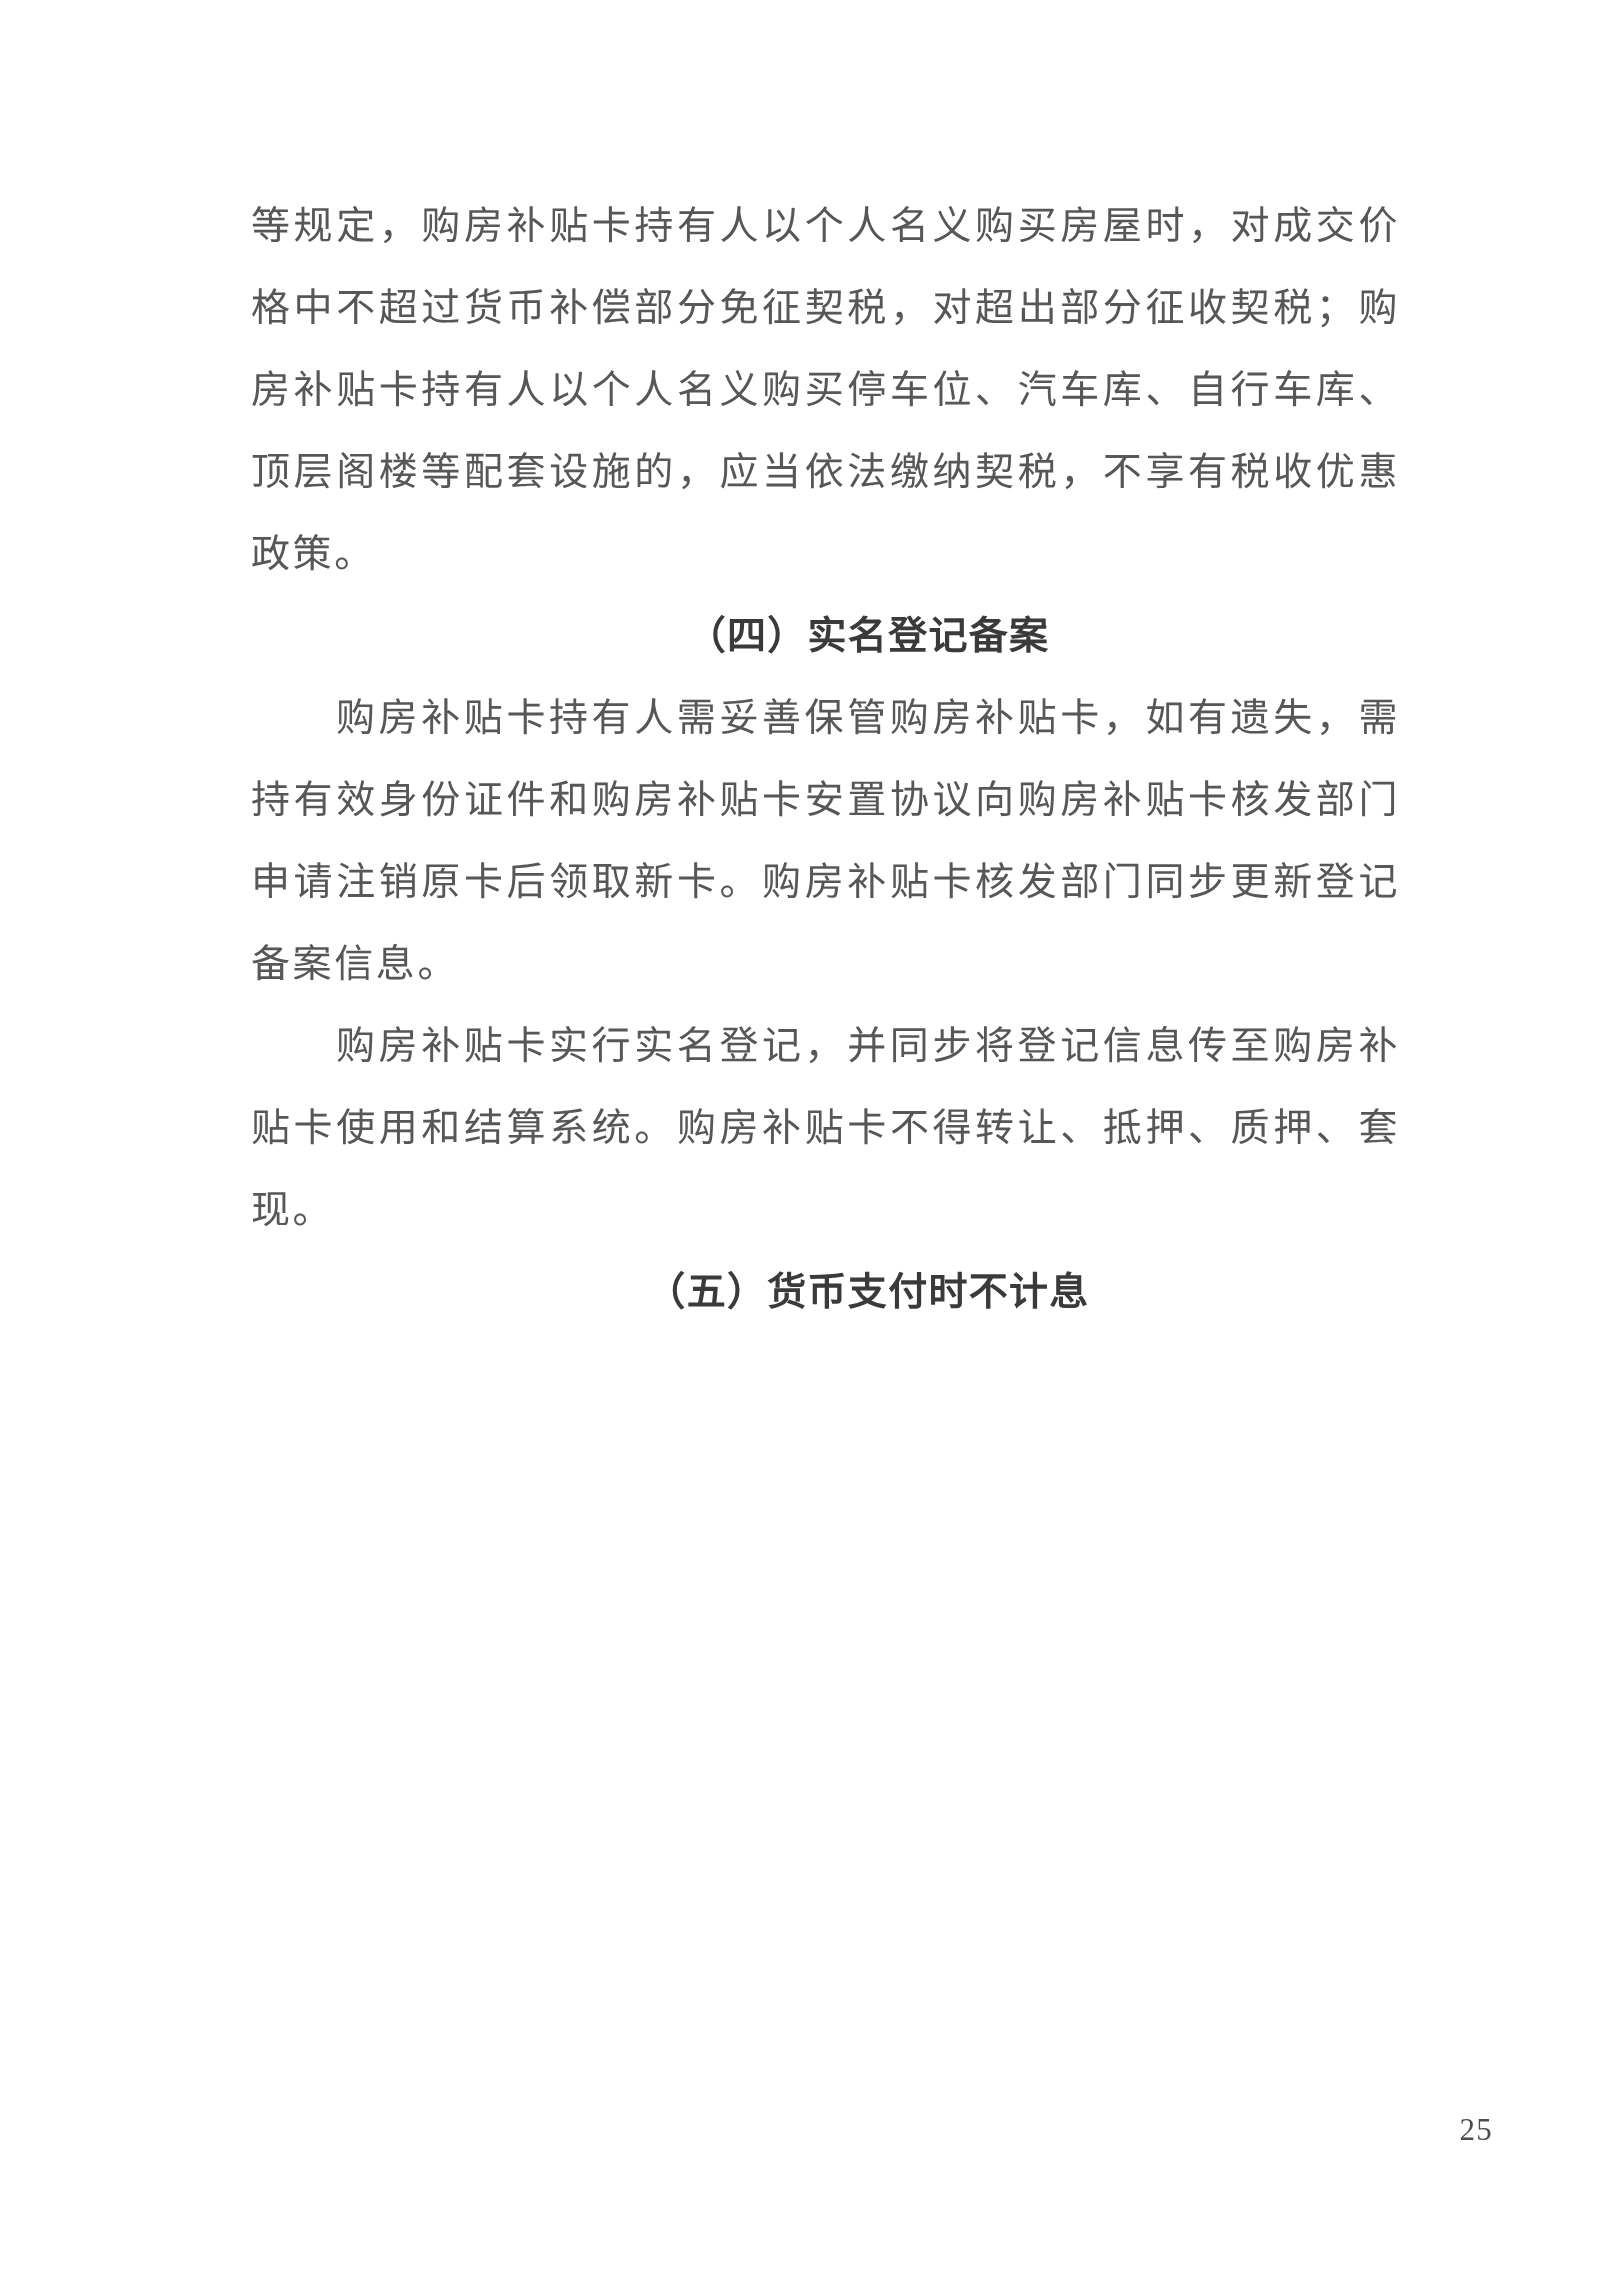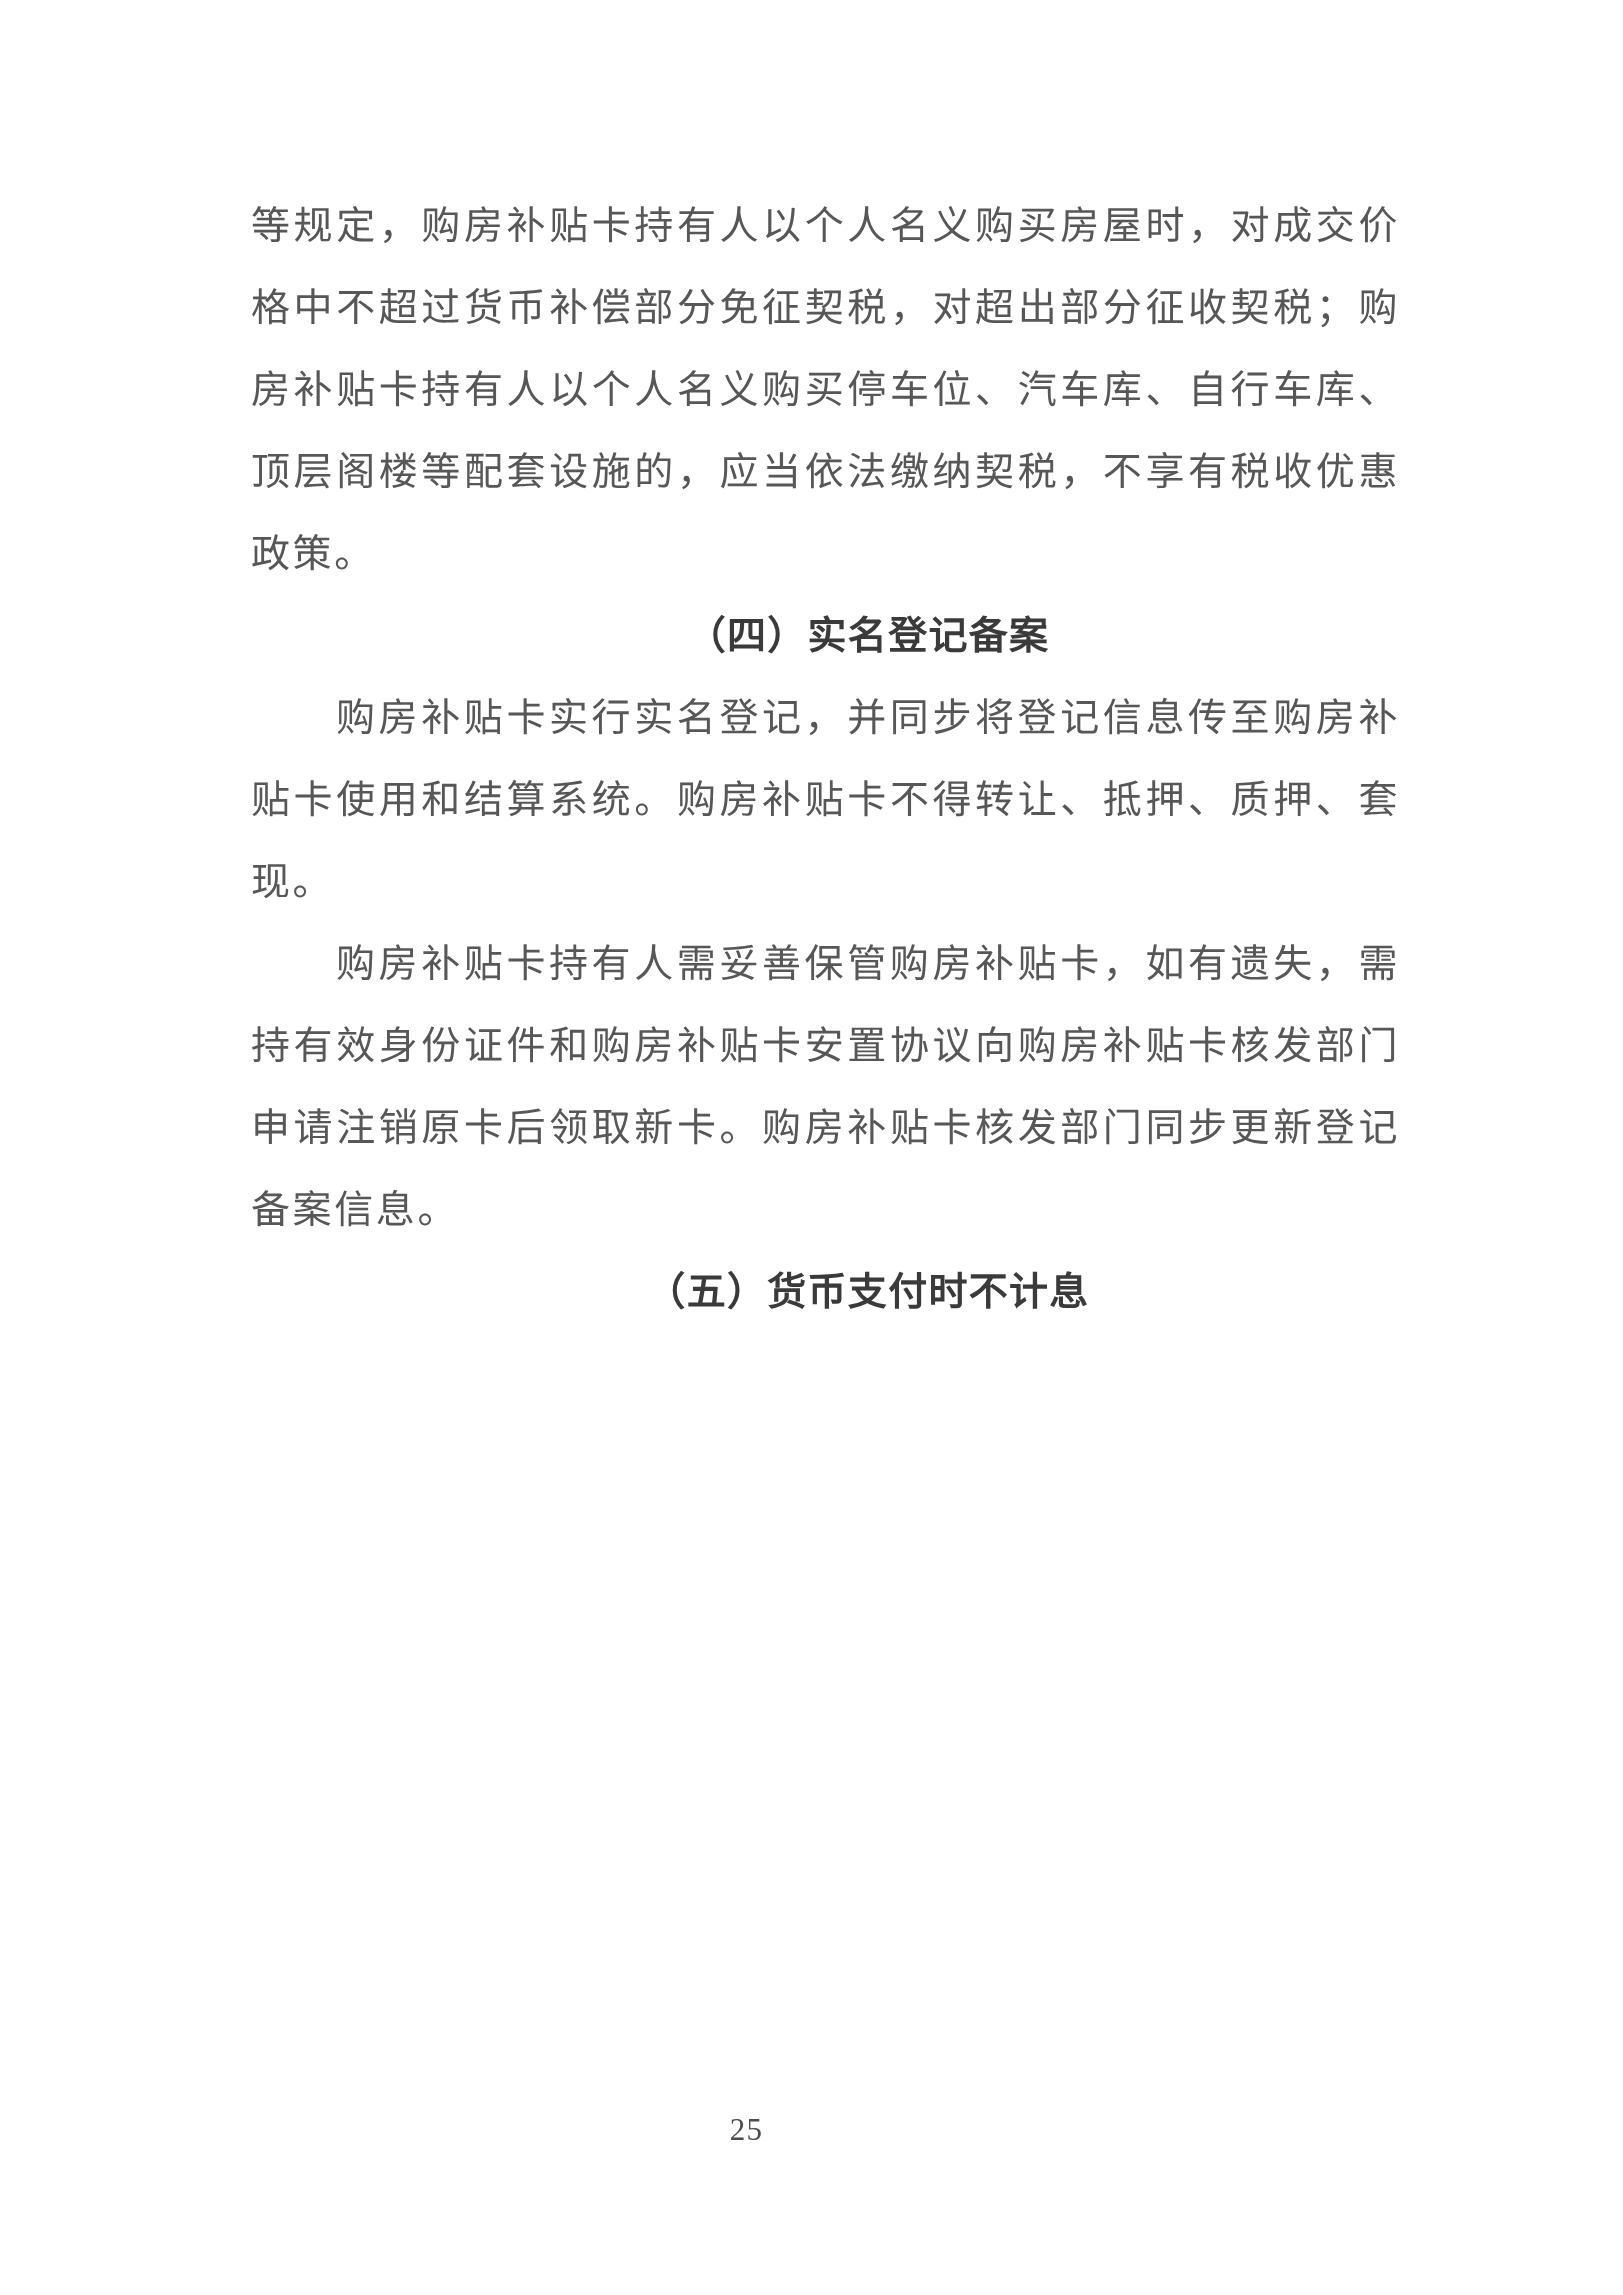--- a/index.html
+++ b/index.html
@@ -53,37 +53,37 @@
     color: #3a3a3a;
     padding-left: 85px;
     letter-spacing: 1.3px;
     text-align: center;
   }
   .footer {
     position: absolute;
     left: 0;
     top: 2112px;
     width: 1493px;
-    text-align: center;
+    text-align: right;
   }
   .page-number {
     font-family: "Liberation Serif", serif;
     font-size: 31px;
     color: #4d4d4d;
     letter-spacing: 1.3px;
   }
 </style>
 </head>
 <body>
 
 <div class="page">
   <main class="content">
     <p class="para continuation">等规定，购房补贴卡持有人以个人名义购买房屋时，对成交价格中不超过货币补偿部分免征契税，对超出部分征收契税；购房补贴卡持有人以个人名义购买停车位、汽车库、自行车库、顶层阁楼等配套设施的，应当依法缴纳契税，不享有税收优惠政策。</p>
     <h2 class="h2">（四）实名登记备案</h2>
+    <p class="para">购房补贴卡持有人需妥善保管购房补贴卡，如有遗失，需持有效身份证件和购房补贴卡安置协议向购房补贴卡核发部门申请注销原卡后领取新卡。购房补贴卡核发部门同步更新登记备案信息。</p>
     <p class="para">购房补贴卡实行实名登记，并同步将登记信息传至购房补贴卡使用和结算系统。购房补贴卡不得转让、抵押、质押、套现。</p>
-    <p class="para">购房补贴卡持有人需妥善保管购房补贴卡，如有遗失，需持有效身份证件和购房补贴卡安置协议向购房补贴卡核发部门申请注销原卡后领取新卡。购房补贴卡核发部门同步更新登记备案信息。</p>
     <h2 class="h2">（五）货币支付时不计息</h2>
   </main>
   <footer class="footer">
     <span class="page-number">25</span>
   </footer>
 </div>
 
 
 </body></html>

